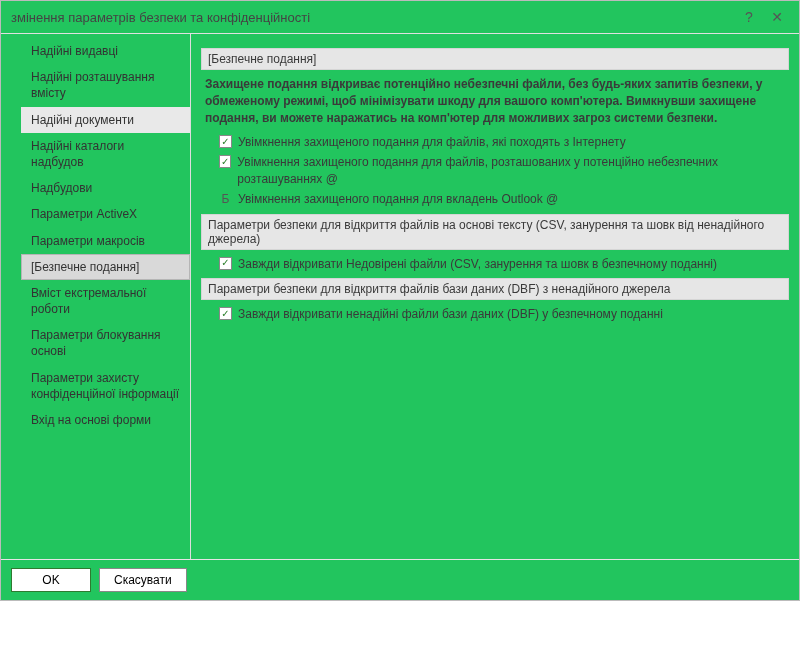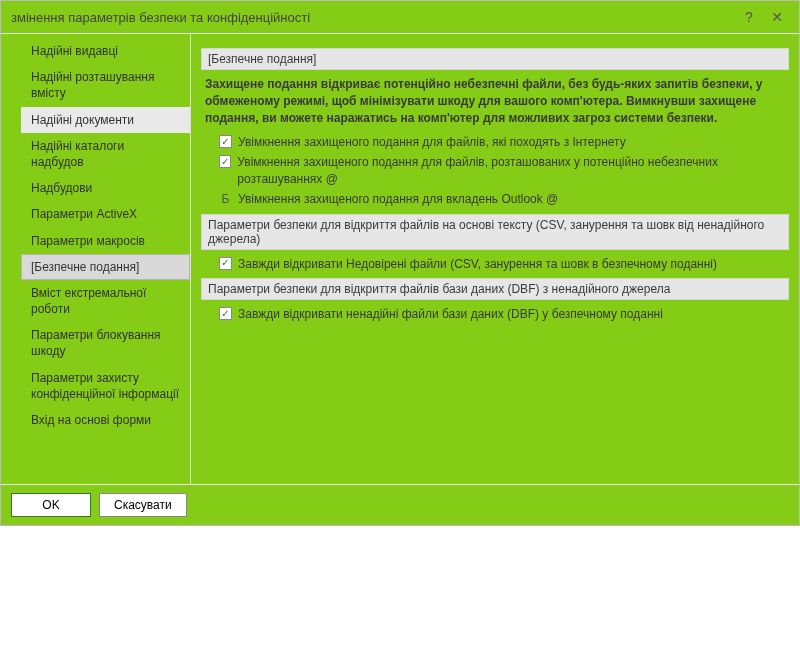--- a/index.html
+++ b/index.html
@@ -8,25 +8,25 @@
     font-family: "Segoe UI", Tahoma, sans-serif;
     font-size: 12px;
     color: #333;
     background: #fff;
     width: 800px;
     height: 655px;
     overflow: hidden;
   }
   .window {
     width: 800px;
-    height: 526px;
+    height: 601px;
     border: 1px solid #bbb;
     display: flex;
     flex-direction: column;
-    background: #84cc16;
+    background: #22c55e;
   }
   .titlebar {
     display: flex;
     align-items: center;
     padding: 6px 8px 6px 10px;
     border-bottom: 1px solid #e0e0e0;
     font-size: 13px;
     color: #444;
   }
   .titlebar .title { flex: 1; }
@@ -148,21 +148,21 @@
       <ul class="sidebar-list" id="sidebar-list">
           <li class="sidebar-item"><span>Надійні видавці</span></li>
           <li class="sidebar-item"><span>Надійні розташування вмісту</span></li>
           <li class="sidebar-item hl"><span>Надійні документи</span></li>
           <li class="sidebar-item"><span>Надійні каталоги надбудов</span></li>
           <li class="sidebar-item"><span>Надбудови</span></li>
           <li class="sidebar-item"><span>Параметри ActiveX</span></li>
           <li class="sidebar-item"><span>Параметри макросів</span></li>
           <li class="sidebar-item sel"><span>[Безпечне подання]</span></li>
           <li class="sidebar-item"><span>Вміст екстремальної роботи</span></li>
-          <li class="sidebar-item"><span>Параметри блокування шкоду</span></li>
+          <li class="sidebar-item"><span>Параметри блокування основі</span></li>
           <li class="sidebar-item"><span>Параметри захисту конфіденційної інформації</span></li>
           <li class="sidebar-item"><span>Вхід на основі форми</span></li>
         </ul>
     </nav>
 
     <div class="main">
 
       <div class="section-header">[Безпечне подання]</div>
       <div class="desc">Захищене подання відкриває потенційно небезпечні файли, без будь-яких запитів безпеки, у обмеженому режимі, щоб мінімізувати шкоду для вашого комп'ютера. Вимкнувши захищене подання, ви можете наражатись на комп'ютер для можливих загроз системи безпеки.</div>
       <div id="sec1-opts">

